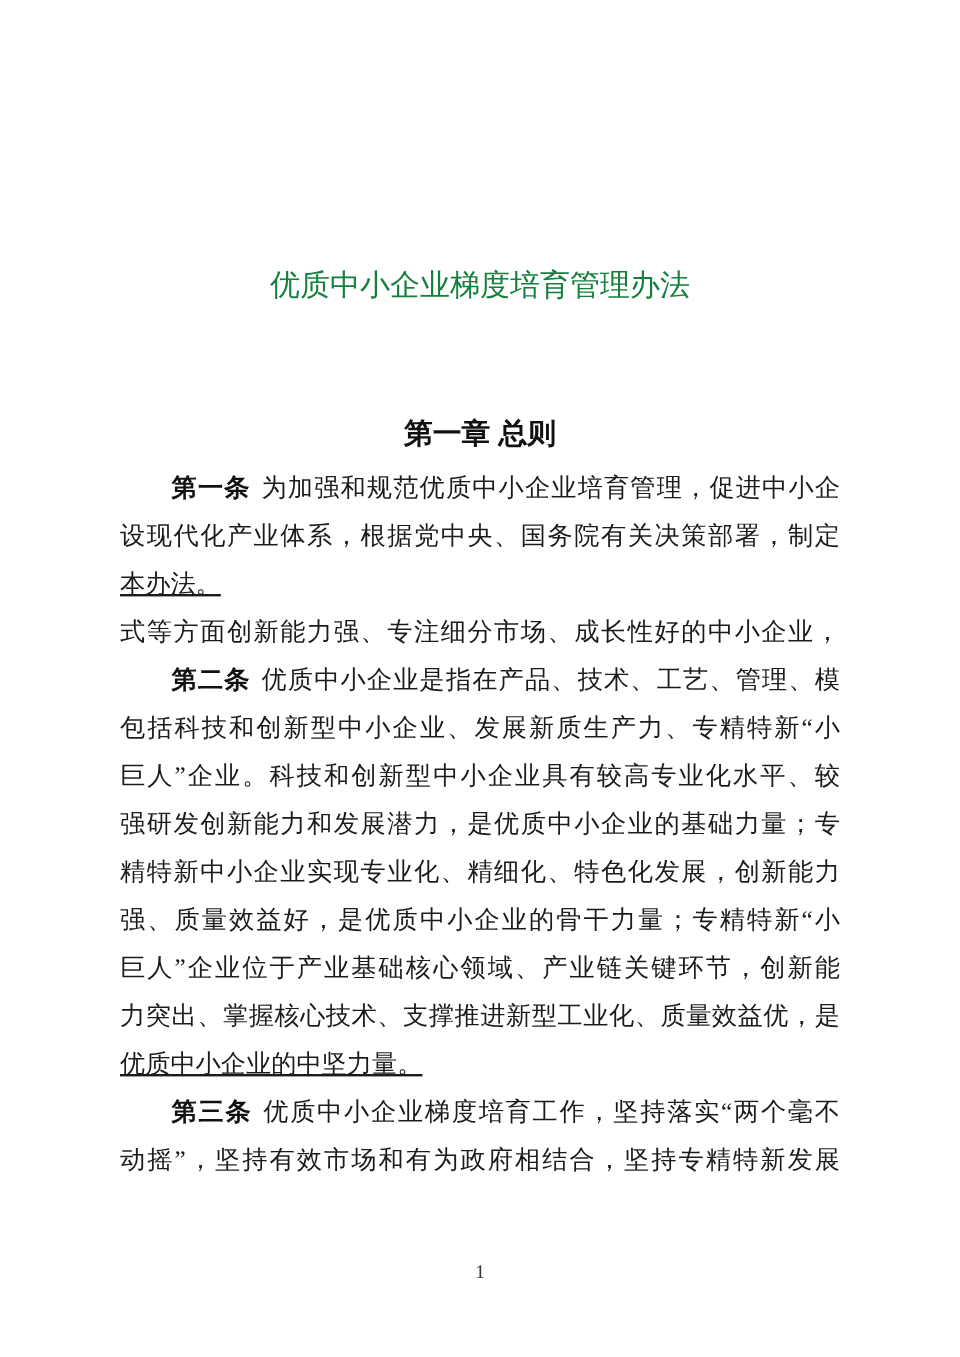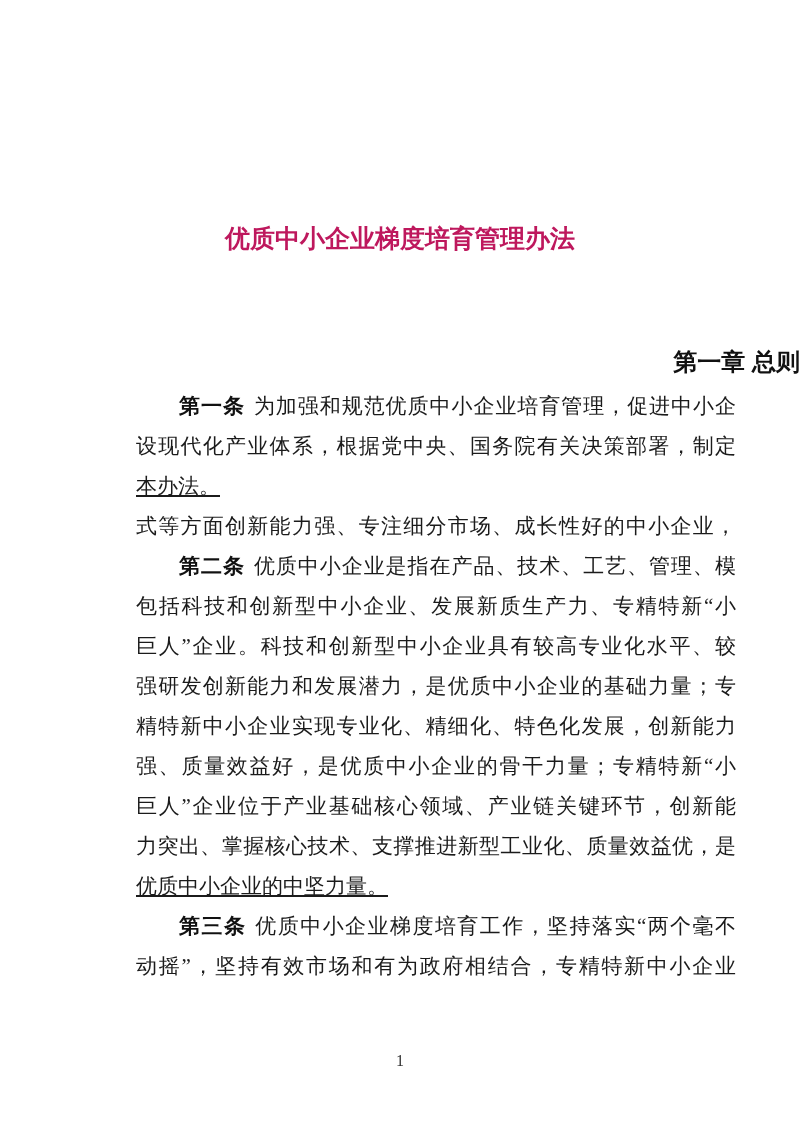--- a/index.html
+++ b/index.html
@@ -16,47 +16,46 @@
     overflow: hidden;
   }
   .doc-title {
     position: absolute;
     top: 222px;
     left: 0;
     width: 100%;
     margin: 0;
     text-align: center;
     font-family: "Liberation Sans", "DejaVu Sans", sans-serif;
-    font-weight: 700;
+    font-weight: 400;
     font-size: 25px;
     line-height: 32px;
-    color: #be185d;
+    color: #15803d;
   }
   .chapter-heading {
     position: absolute;
     top: 346px;
     left: 0;
     width: 100%;
     margin: 0;
-    text-align: right;
+    text-align: center;
     font-family: "Liberation Sans", "DejaVu Sans", sans-serif;
     font-weight: 700;
     font-size: 24px;
     line-height: 32px;
     color: #111111;
   }
   .body-block {
     position: absolute;
     top: 386px;
     left: 100px;
     width: 600px;
     font-family: "Liberation Serif", "DejaVu Serif", serif;
     font-size: 21px;
     color: #1b1b1b;
-    margin-left: 36px;
   }
   .line {
     height: 40px;
     line-height: 40px;
     text-align: justify;
     text-align-last: justify;
     overflow: hidden;
   }
   .line.first {
     padding-left: 43px; 
@@ -103,19 +102,19 @@
     <div class="line">包括科技和创新型中小企业、发展新质生产力、专精特新“小</div>
     <div class="line">巨人”企业。科技和创新型中小企业具有较高专业化水平、较</div>
     <div class="line">强研发创新能力和发展潜力，是优质中小企业的基础力量；专</div>
     <div class="line">精特新中小企业实现专业化、精细化、特色化发展，创新能力</div>
     <div class="line">强、质量效益好，是优质中小企业的骨干力量；专精特新“小</div>
     <div class="line">巨人”企业位于产业基础核心领域、产业链关键环节，创新能</div>
     <div class="line">力突出、掌握核心技术、支撑推进新型工业化、质量效益优，是</div>
     <div class="line end">优质中小企业的中坚力量。</div>
 
     <div class="line first"><span class="art-num">第三条</span><span>优质中小企业梯度培育工作，坚持落实“两个毫不</span></div>
-    <div class="line">动摇”，坚持有效市场和有为政府相结合，专精特新中小企业</div>
+    <div class="line">动摇”，坚持有效市场和有为政府相结合，坚持专精特新发展</div>
 
   </div>
 
   <div class="page-number">1</div>
 
 </div>
 
 </body></html>

